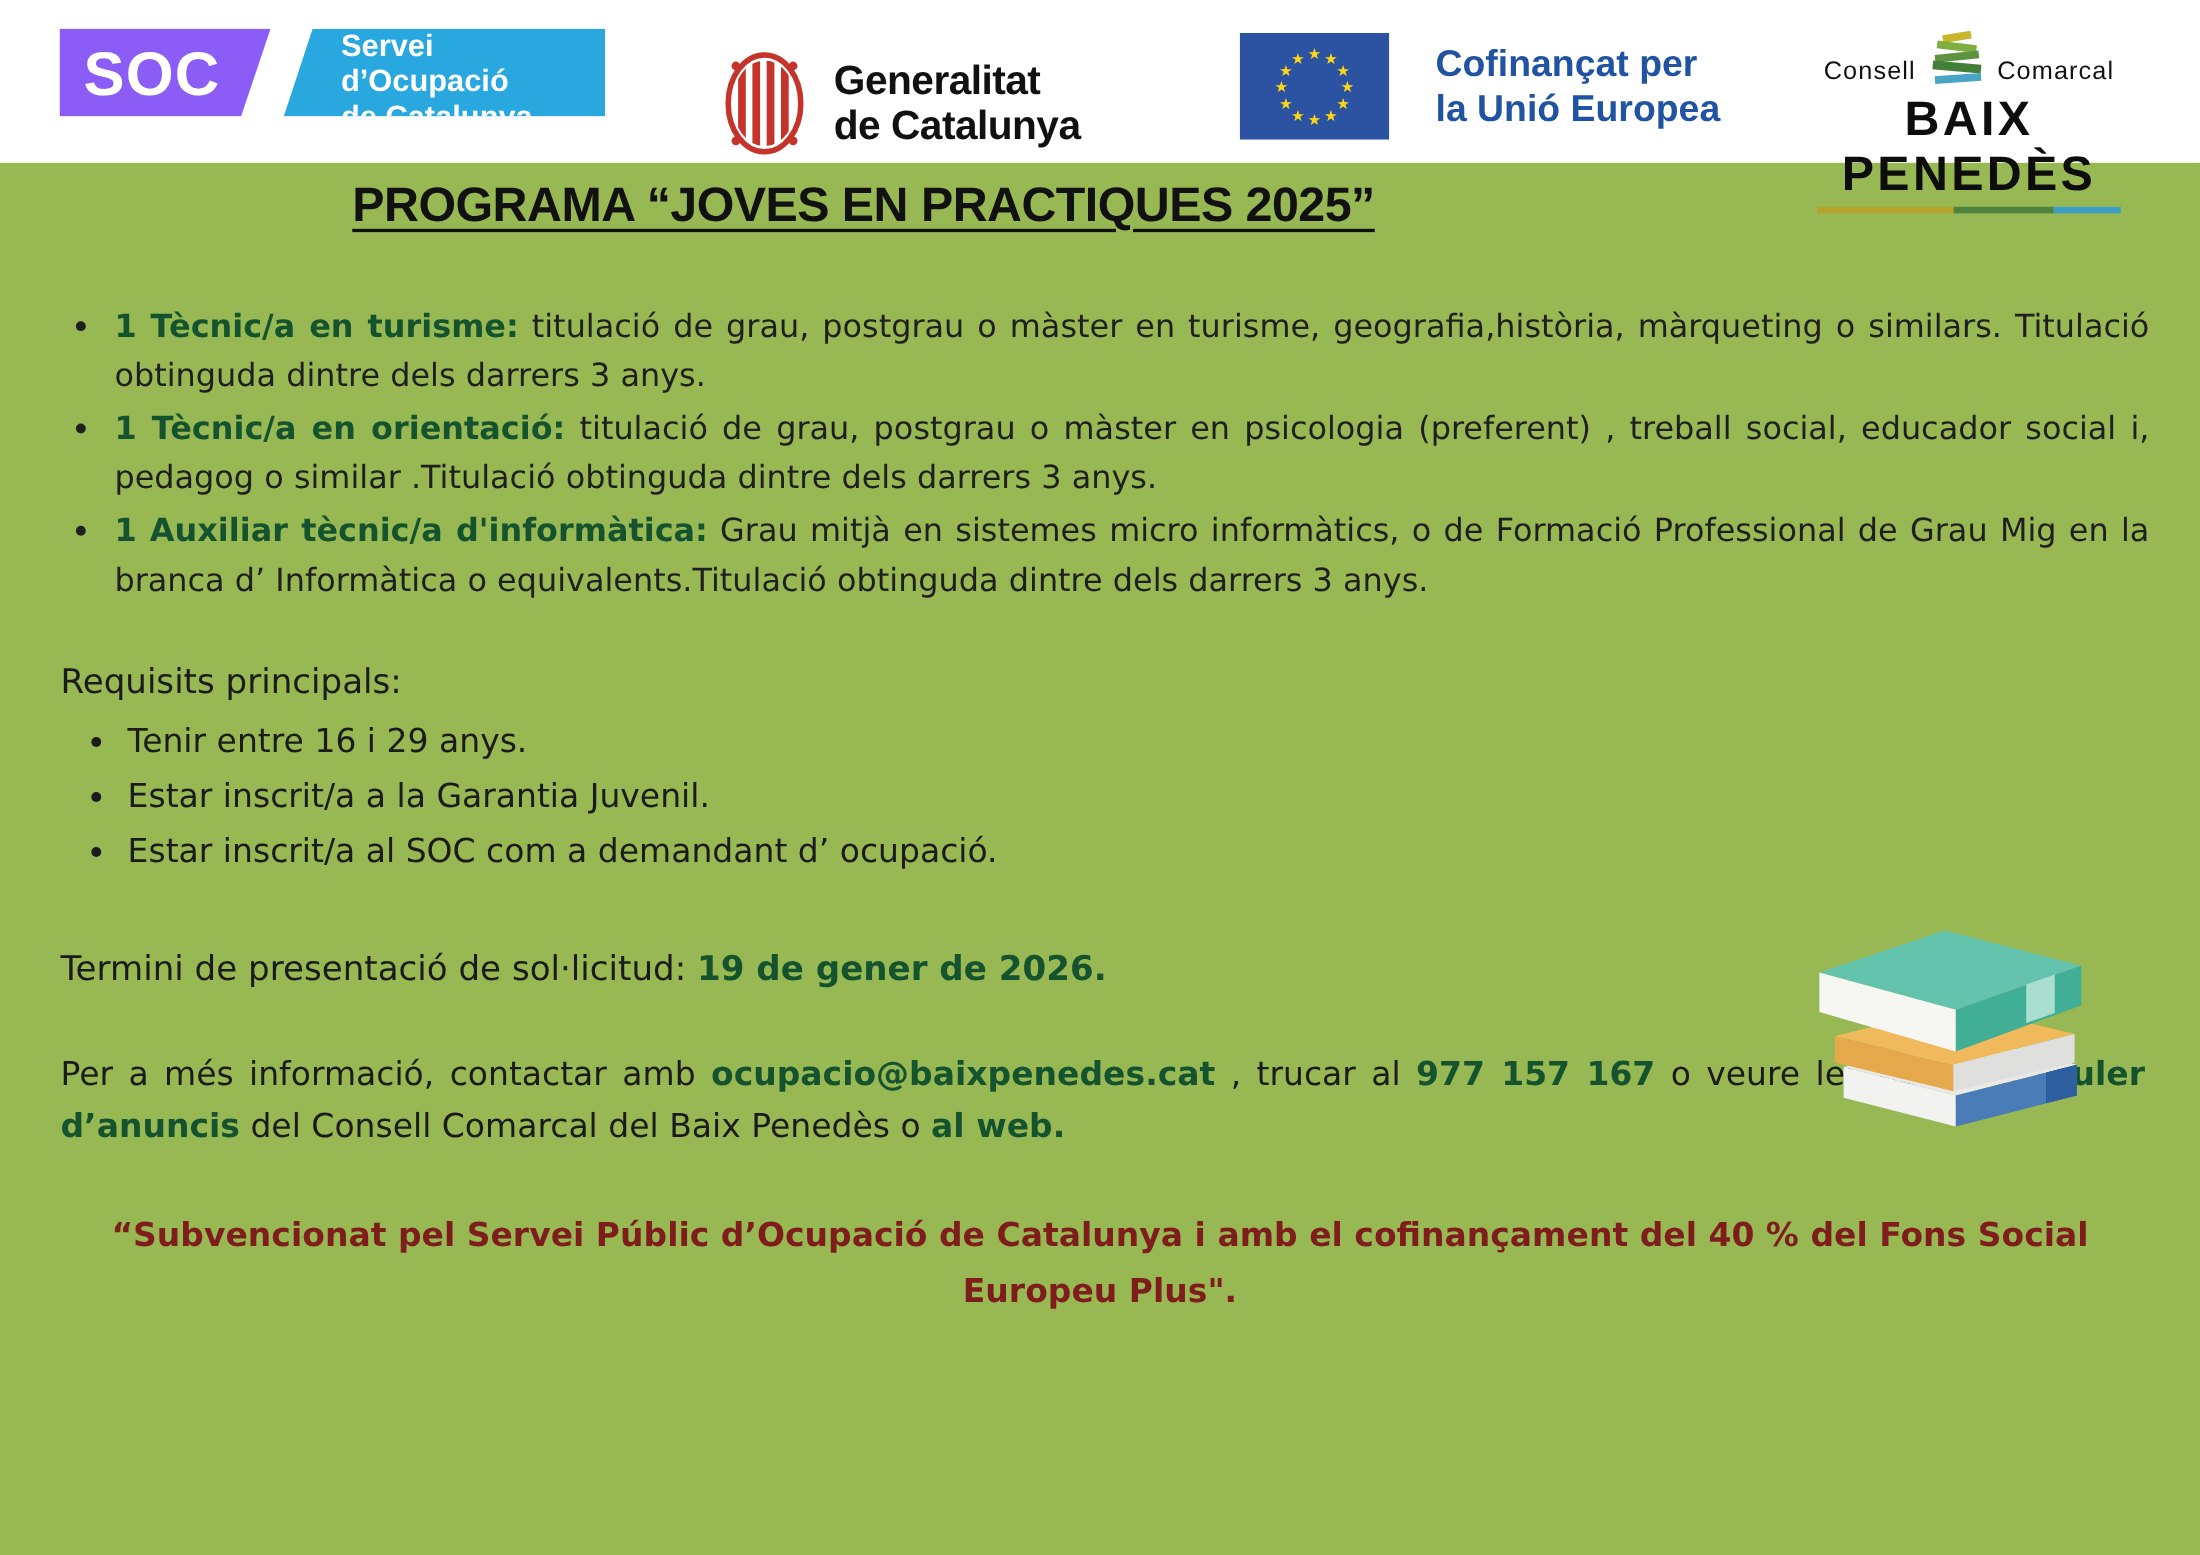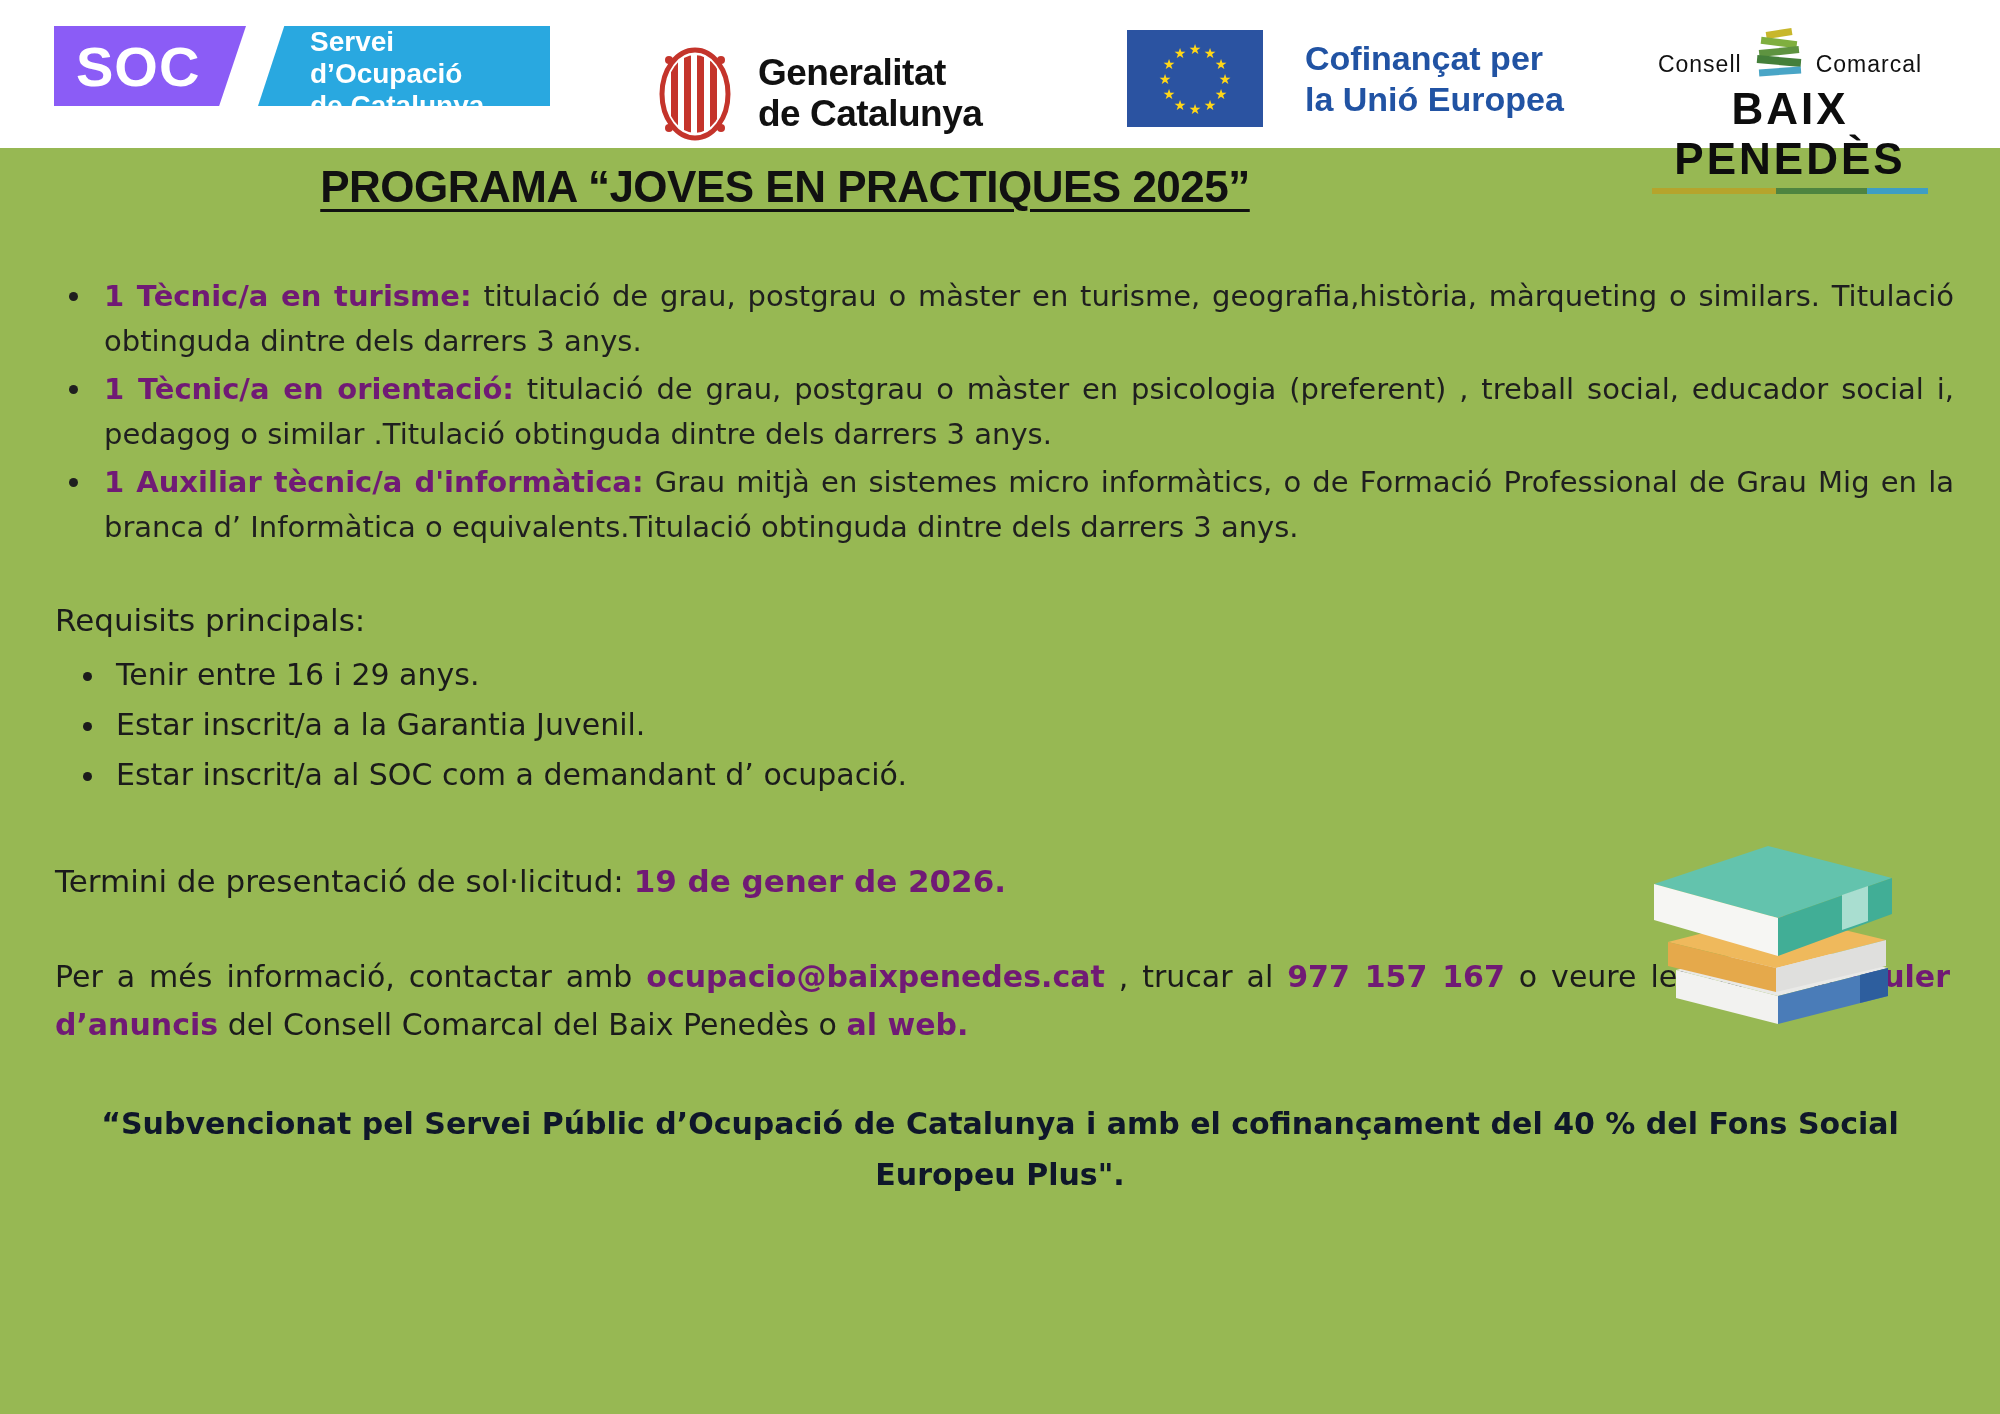--- a/index.html
+++ b/index.html
@@ -50,30 +50,30 @@
   .title-wrap { width:1570px; text-align:center; margin-top:14px; }
   .title {
     font-family:"Liberation Sans",sans-serif; font-weight:bold; font-size:44px; color:#111;
     letter-spacing:-0.5px;
     text-decoration:underline; text-decoration-thickness:3px; text-underline-offset:7px;
   }
   .offers-heading { margin:14px 0 0 48px; font-weight:bold; font-size:30px; color:#151515; }
 
   .offers { margin:62px 46px 0 50px; padding-left:44px; font-size:29px; line-height:1.55; text-align:justify; }
   .offers li { padding-left:10px; margin-bottom:3px; color:#1f1f1f; }
-  .b { font-weight:bold; color:#701a75; }
+  .b { font-weight:bold; color:#14532d; }
 
   .contract { margin:42px 48px 0 55px; font-weight:bold; font-size:31px; color:#151515; }
   .req-head { margin:52px 48px 0 55px; font-size:31px; }
   .reqs { margin:12px 48px 0 62px; padding-left:46px; font-size:30px; line-height:1.68; }
   .reqs li { padding-left:8px; }
 
   .termini { margin:62px 48px 0 55px; font-size:31px; }
   .contact { margin:54px 50px 0 55px; font-size:30px; line-height:1.62; text-align:justify; }
-  .footer-quote { margin:48px 62px 0 62px; font-weight:bold; font-size:30px; line-height:1.7; text-align:center; color:#0f172a; }
+  .footer-quote { margin:48px 62px 0 62px; font-weight:bold; font-size:30px; line-height:1.7; text-align:center; color:#7f1d1d; }
 
   .books { position:absolute; left:1646px; top:832px; }
 </style>
 </head>
 <body>
 
 <div class="page">
 
   <header class="topbar">
 

